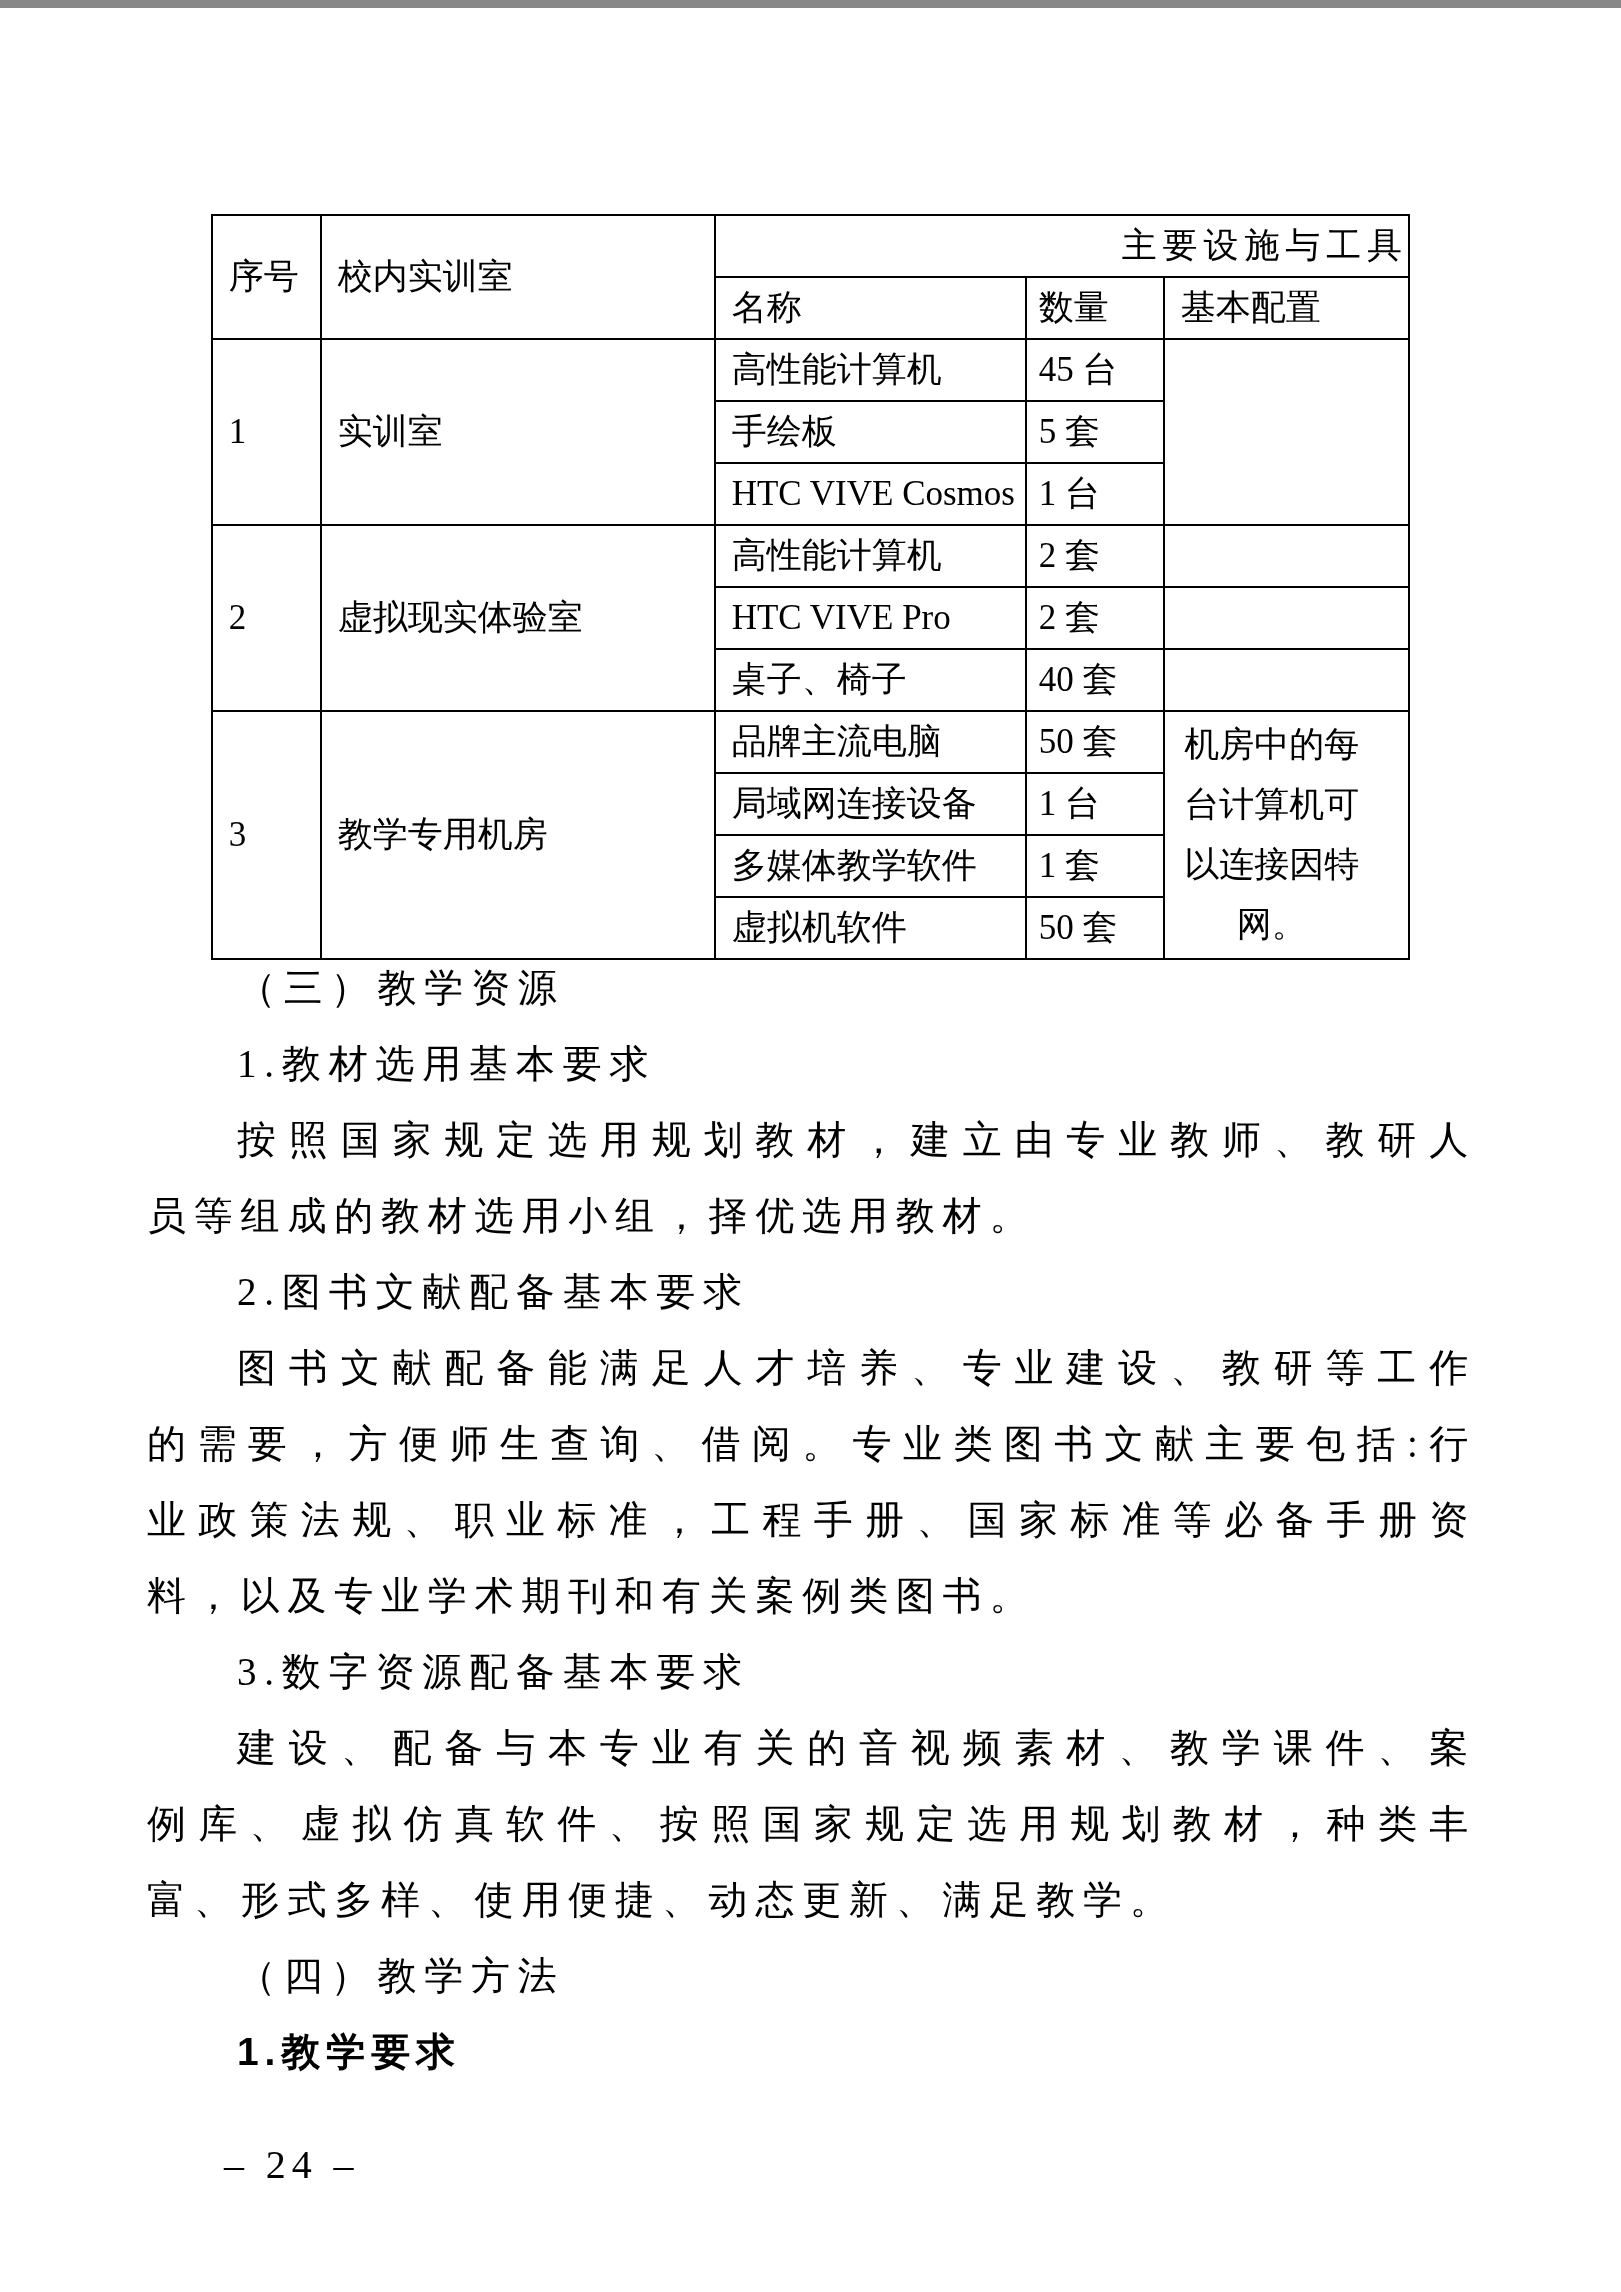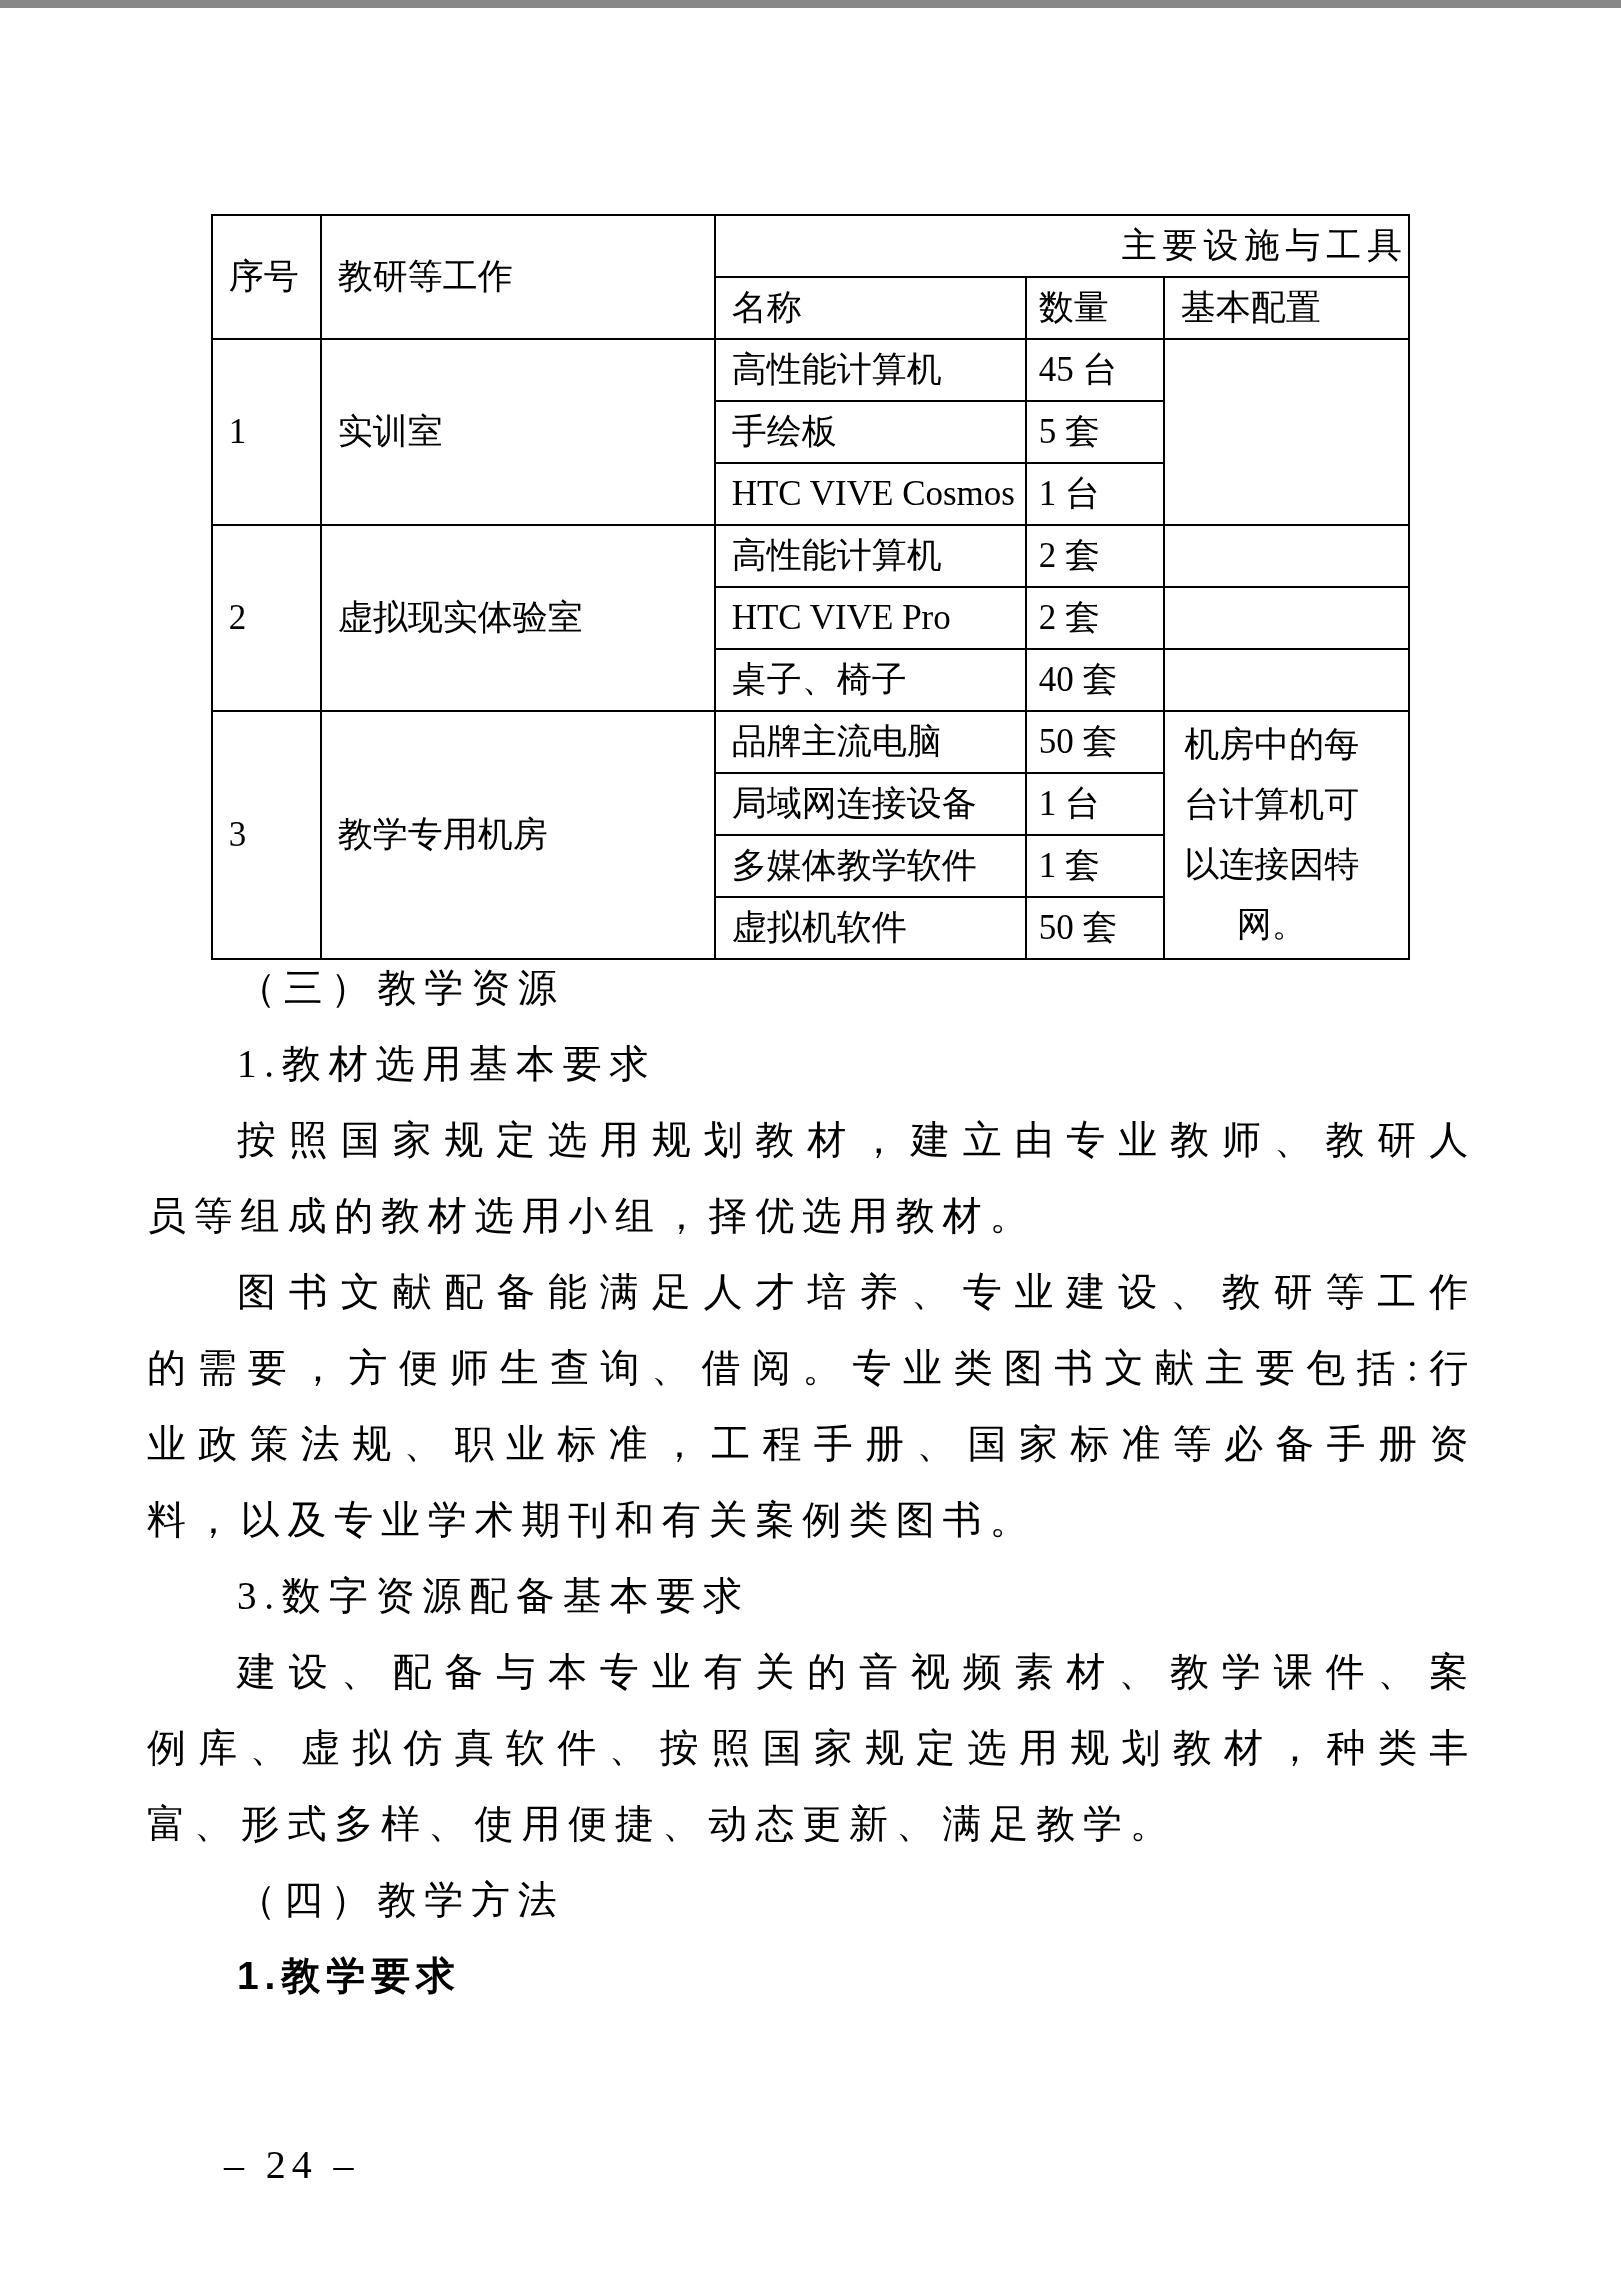--- a/index.html
+++ b/index.html
@@ -93,21 +93,21 @@
       <col style="width:109px">
         <col style="width:394px">
         <col style="width:311px">
         <col style="width:138px">
         <col style="width:245px">
     </colgroup>
     <tbody>
 
       <tr>
         <th rowspan="2">序号</th>
-        <th rowspan="2">教研等工作</th>
+        <th rowspan="2">校内实训室</th>
         <th colspan="3" class="group-head">主要设施与工具</th>
       </tr>
       <tr>
         <th>名称</th>
         <th class="qty">数量</th>
         <th>基本配置</th>
       </tr>
 
       <tr>
         <td rowspan="3">1</td>
@@ -163,20 +163,21 @@
         <td class="qty">50 套</td>
       </tr>
     </tbody>
   </table>
 
   <div class="text-block">
     <div class="text-line indent">（三）教学资源</div>
     <div class="text-line indent">1.教材选用基本要求</div>
     <div class="text-line indent justify">按照国家规定选用规划教材，建立由专业教师、教研人</div>
     <div class="text-line">员等组成的教材选用小组，择优选用教材。</div>
+    <div class="text-line indent">2.图书文献配备基本要求</div>
     <div class="text-line indent justify">图书文献配备能满足人才培养、专业建设、教研等工作</div>
     <div class="text-line justify">的需要，方便师生查询、借阅。专业类图书文献主要包括:行</div>
     <div class="text-line justify">业政策法规、职业标准，工程手册、国家标准等必备手册资</div>
     <div class="text-line">料，以及专业学术期刊和有关案例类图书。</div>
     <div class="text-line indent">3.数字资源配备基本要求</div>
     <div class="text-line indent justify">建设、配备与本专业有关的音视频素材、教学课件、案</div>
     <div class="text-line justify">例库、虚拟仿真软件、按照国家规定选用规划教材，种类丰</div>
     <div class="text-line">富、形式多样、使用便捷、动态更新、满足教学。</div>
     <div class="text-line indent">（四）教学方法</div>
     <div class="text-line indent bold">1.教学要求</div>

